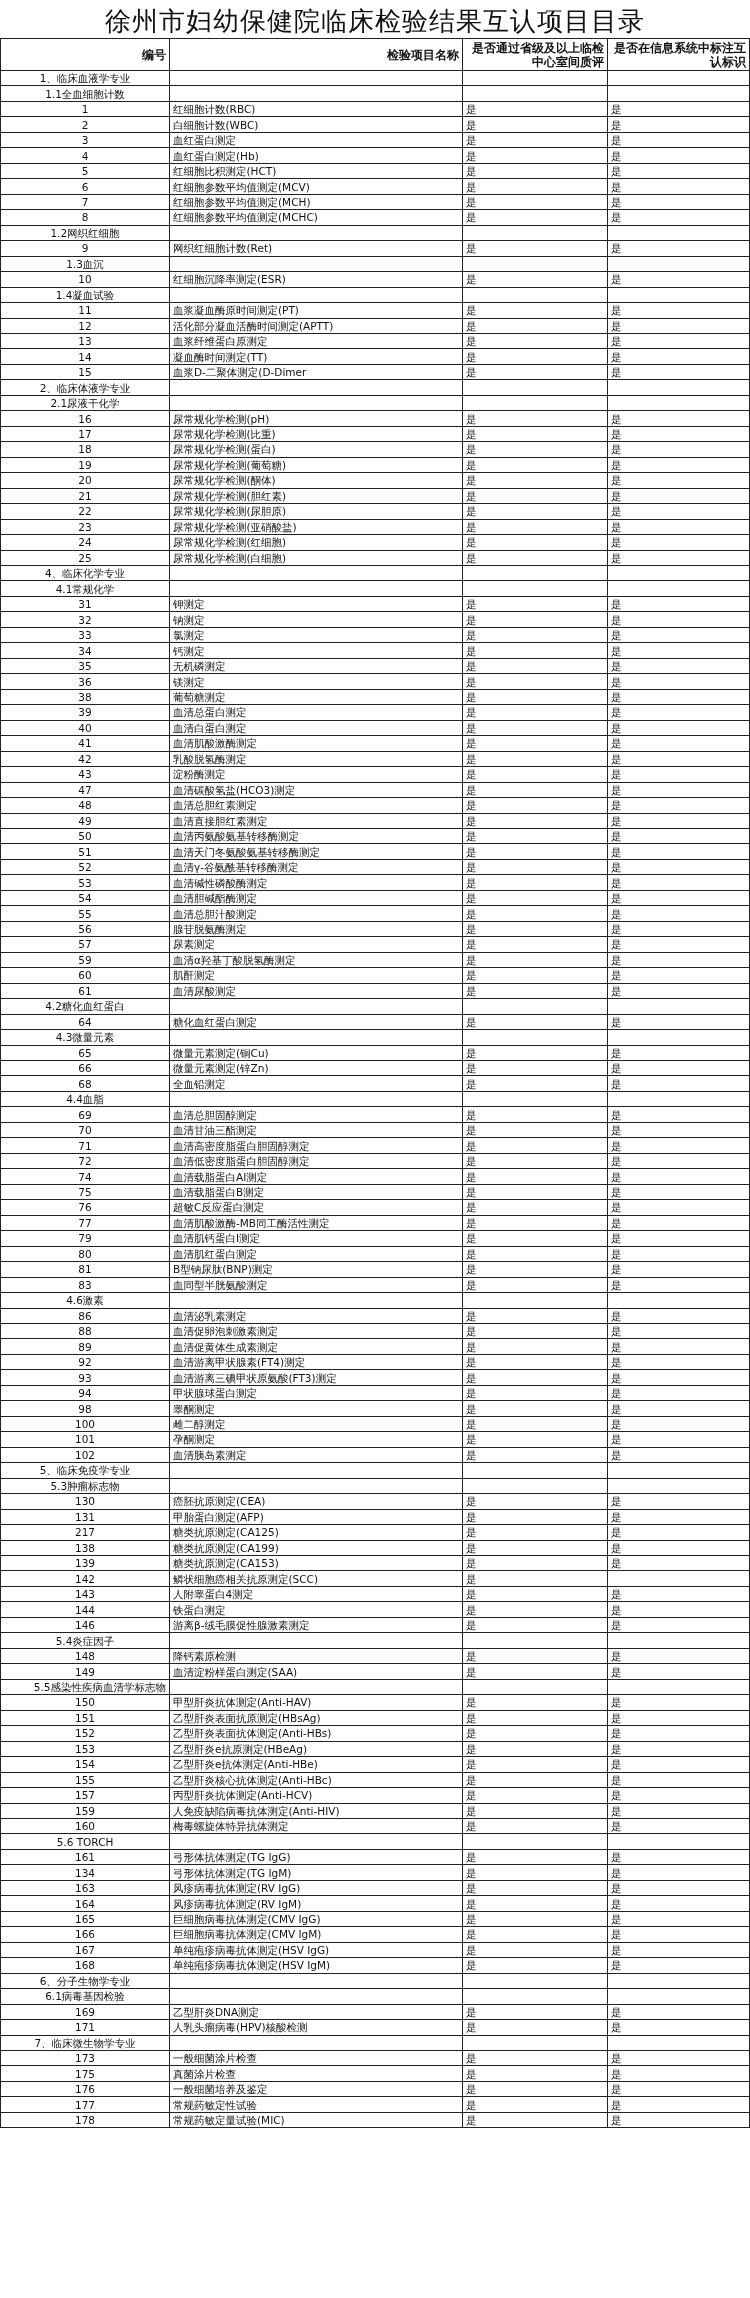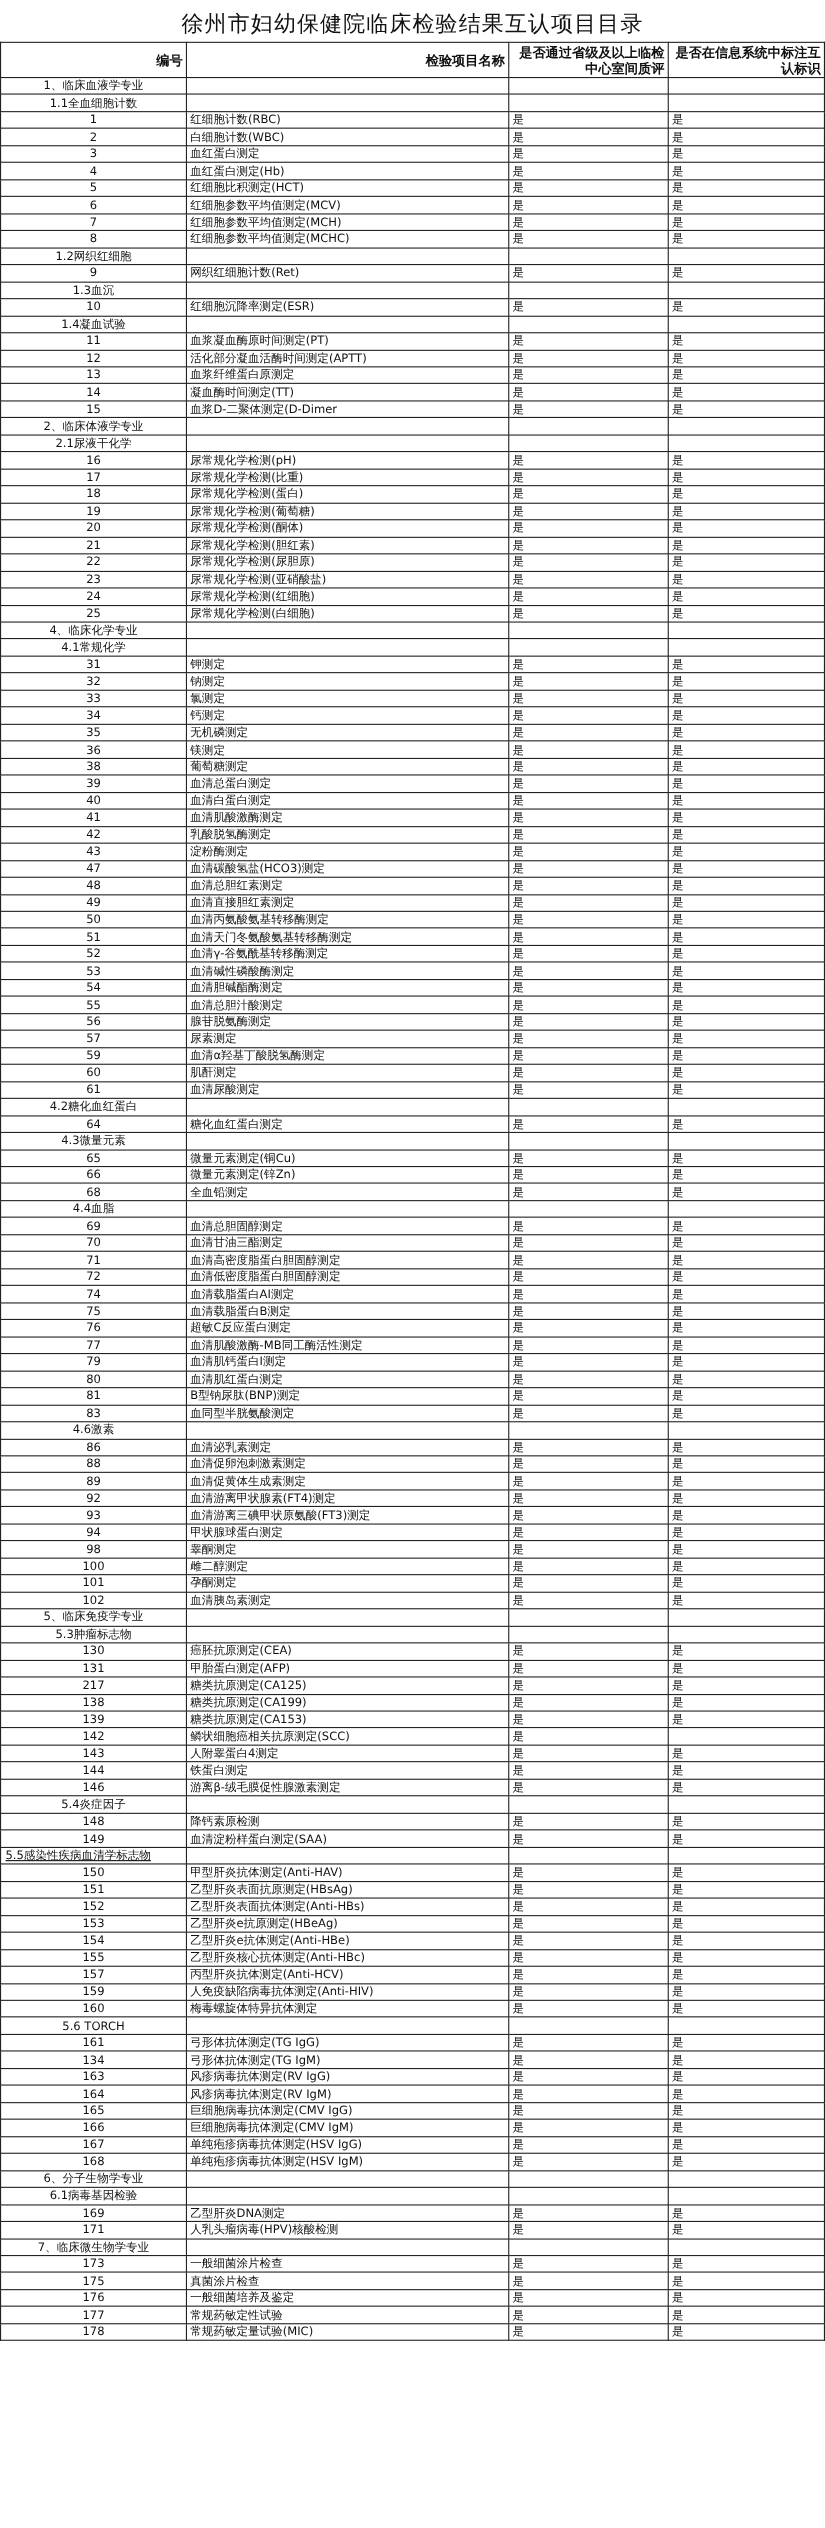--- a/index.html
+++ b/index.html
@@ -1,21 +1,21 @@
 <!DOCTYPE html>
 <html><head>
 <meta charset="utf-8">
 <style>
   html, body { margin: 0; padding: 0; background: #ffffff; }
   body { width: 750px; height: 2298px; overflow: hidden; font-family: "DejaVu Sans", "Liberation Sans", sans-serif; color: #111; }
   .page { position: relative; width: 750px; height: 2298px; background: #fff; }
   .title {
     position: absolute; left: 0; top: 4px; width: 750px; height: 34px;
     text-align: center; font-family: "DejaVu Serif", "Liberation Serif", serif;
-    font-size: 20px; line-height: 34px; letter-spacing: 1px; color: #111;
+    font-size: 26px; line-height: 34px; letter-spacing: 1px; color: #111;
   }
   table.sheet {
     position: absolute; left: 0; top: 38px; width: 749px;
     border-collapse: collapse; table-layout: fixed;
     font-size: 10.5px;
   }
   table.sheet col.c1 { width: 169px; }
   table.sheet col.c2 { width: 293px; }
   table.sheet col.c3 { width: 145px; }
   table.sheet col.c4 { width: 142px; }
@@ -24,21 +24,21 @@
   }
   table.sheet thead th {
     height: 31px; font-weight: bold; font-size: 12px; line-height: 14px;
     text-align: right; vertical-align: middle; white-space: normal;
   }
   table.sheet tbody td { height: 14.48px; line-height: 14px; vertical-align: middle; }
   td.num { text-align: center; }
   td.name { text-align: left; }
   td.flag { text-align: left; font-size: 10.5px; }
   tr.group td.num { text-align: center; }
-  tr.group td.num.left { text-align: left; padding-left: 4px; text-decoration: underline; }
+  tr.group td.num.left { text-align: right; padding-left: 4px; }
 </style>
 </head>
 <body>
 
 <div class="page">
   <div class="title">徐州市妇幼保健院临床检验结果互认项目目录</div>
 
   <table class="sheet">
     <colgroup>
       <col class="c1">

